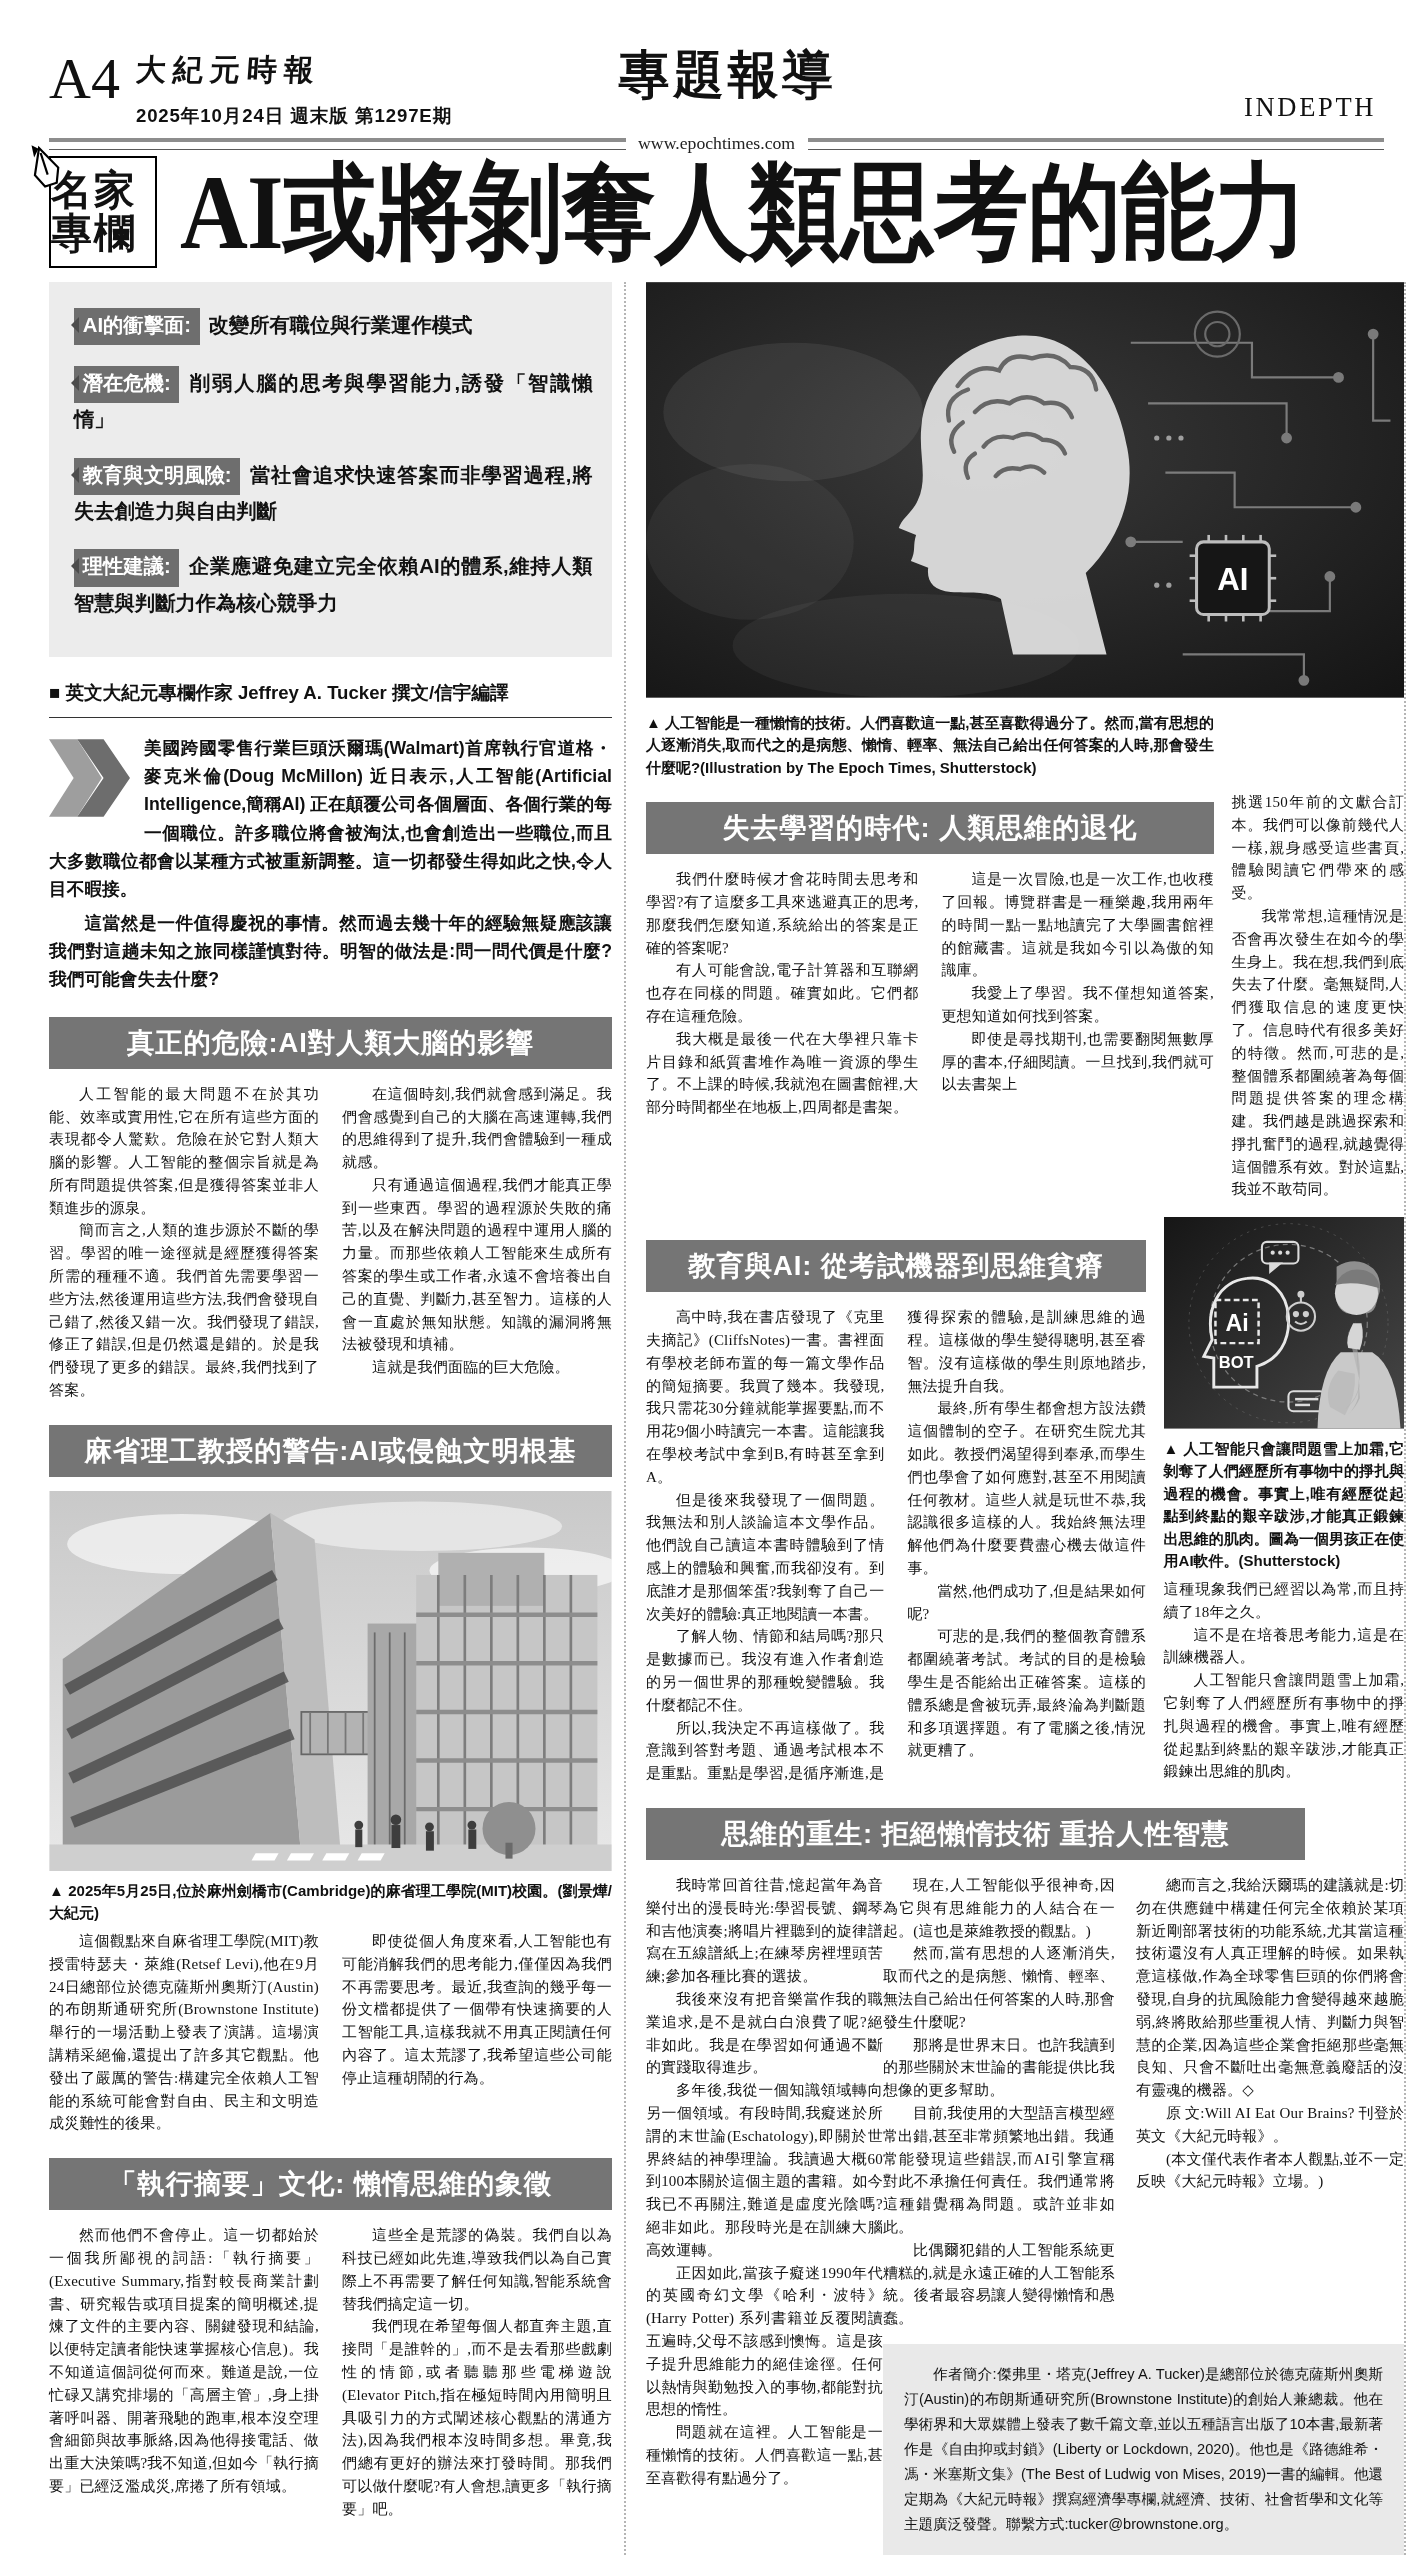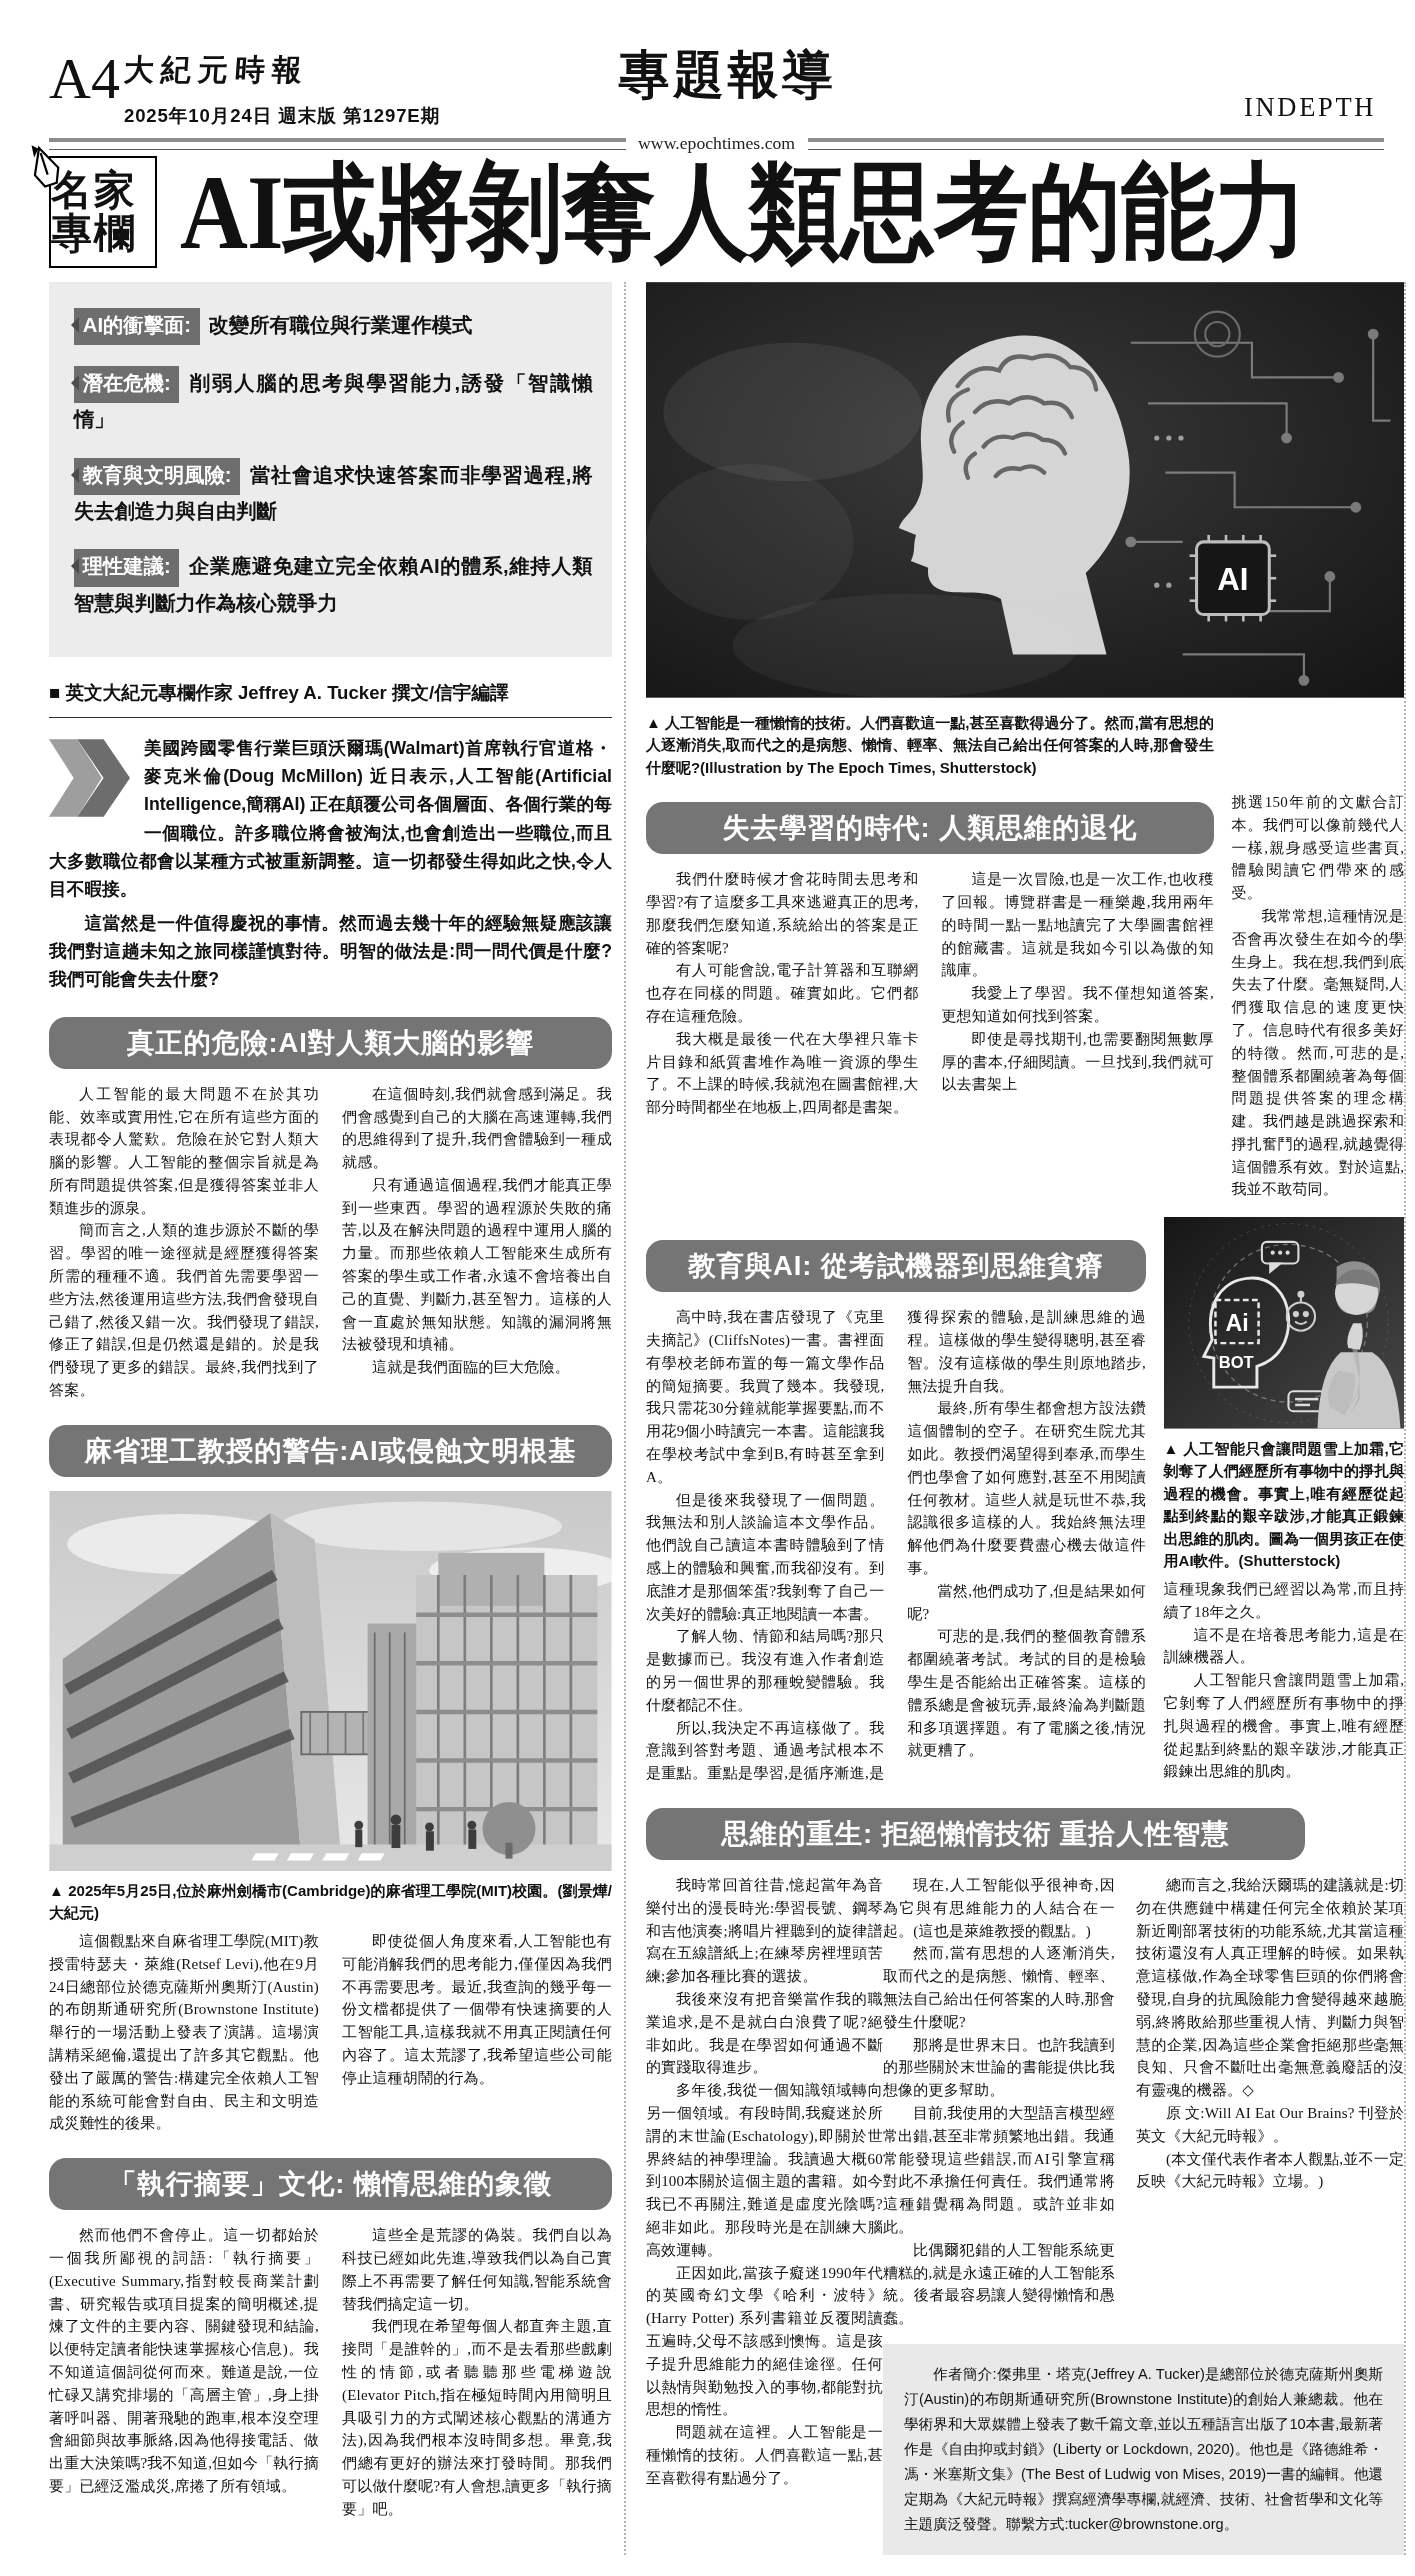--- a/index.html
+++ b/index.html
@@ -2,21 +2,21 @@
 <html lang="zh-Hant" style="font-size:14px"><head>
 <meta charset="utf-8">
 <style>
   html,body{margin:0;padding:0;background:#fff;}
   .page{position:relative;width:1415px;height:2576px;margin:0 auto;background:#fff;overflow:hidden;
         font-family:"Liberation Serif","DejaVu Serif",serif;color:#111;}
   .inner{padding:34px 8.8px 0 49px;}
 
   
   .hd{position:relative;height:113px;}
-  .hd-left{position:absolute;left:0;top:16px;display:flex;gap:4px;align-items:flex-start;}
+  .hd-left{position:absolute;left:0;top:16px;display:flex;gap:16px;align-items:flex-start;}
   .pageno{font-family:"Liberation Serif",serif;font-size:58px;line-height:1;font-weight:400;}
   .masthead{font-family:"Liberation Serif",serif;font-weight:bold;font-size:30px;letter-spacing:7px;transform:skewX(-4deg);}
   .dateline{font-family:"Liberation Sans",sans-serif;font-weight:bold;font-size:18.6px;margin-top:12.4px;letter-spacing:0.9px;}
   .hd-center{position:absolute;left:0;right:0;top:7px;text-align:center;}
   .section-title{font-size:51px;font-weight:bold;letter-spacing:3.5px;}
   .hd-right{position:absolute;right:30px;top:58px;font-size:26.5px;letter-spacing:2.7px;font-family:"Liberation Serif",serif;}
   .rule-row{position:absolute;left:0;right:22px;top:99px;display:flex;align-items:center;}
   .rule-seg{flex:1;height:7px;border-top:4.4px solid #8d8d8d;border-bottom:1.8px solid #5a5a5a;}
   .rule-site{padding:0 12.4px;font-size:17.7px;font-family:"Liberation Serif",serif;color:#222;white-space:nowrap;}
 
@@ -45,21 +45,21 @@
   .byline{font-family:"Liberation Sans",sans-serif;font-weight:bold;font-size:18.6px;
           margin:23px 0 0 0;padding-bottom:10.6px;border-bottom:1.8px solid #333;}
 
   .intro{font-family:"Liberation Sans",sans-serif;font-weight:bold;font-size:17.7px;line-height:1.6;
          text-align:justify;margin-top:16px;}
   .intro p{margin:0 0 5.3px 0;}
   .intro p.ind{text-indent:2em;}
   .chevron{float:left;margin:5.3px 14px 3.5px 0;}
 
   .sec-h{background:#757575;color:#fff;text-align:center;font-family:"Liberation Sans",sans-serif;
-         font-weight:bold;font-size:27.4px;padding:8px 19px;margin:23px 0 14px 0;letter-spacing:0.9px;border-radius:17px;}
+         font-weight:bold;font-size:27.4px;padding:8px 19px;margin:23px 0 14px 0;letter-spacing:0.9px;}
   .twocol{column-count:2;column-gap:23px;}
   .body-txt{font-size:15px;line-height:1.52;text-align:justify;letter-spacing:0.2px;}
   .body-txt p{margin:0;text-indent:2em;}
   .body-txt p.noind{text-indent:0;}
 
   .photo{display:block;width:100%;height:auto;}
   .caption{font-family:"Liberation Sans",sans-serif;font-weight:bold;font-size:15px;line-height:1.5;
            text-align:justify;margin:8.8px 0 5.3px 0;}
 
   

